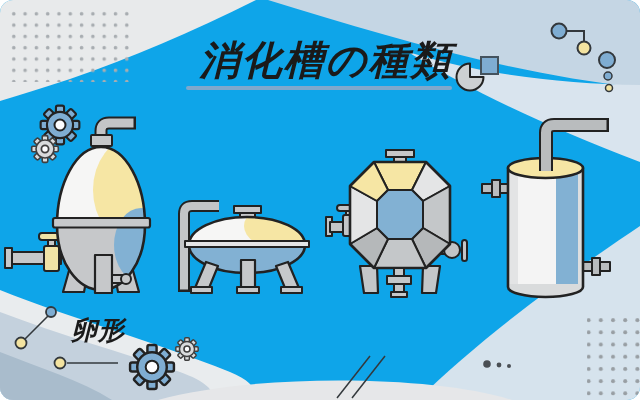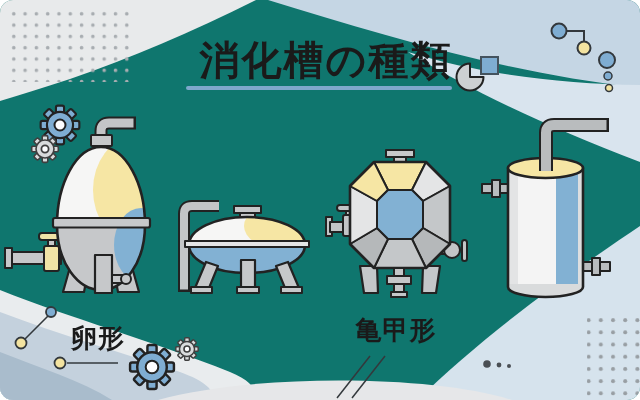--- a/index.html
+++ b/index.html
@@ -1,43 +1,44 @@
 <!DOCTYPE html>
 <html><head>
 <meta charset="utf-8">
 <style>
   html,body{margin:0;padding:0;background:#ffffff;}
   .canvas{
     position:relative;
     width:640px;height:400px;
-    background:#0f766e;
+    background:#0ea5e9;
     border-radius:13px;
     overflow:hidden;
     font-family:"DejaVu Sans",sans-serif;
+    font-style:italic;
   }
   .art{position:absolute;left:0;top:0;width:640px;height:400px;}
   .title{
     position:absolute;
     left:326px;top:33px;
     transform:translateX(-50%);
     font-size:40px;font-weight:700;color:#1a1a1a;
     letter-spacing:2px;white-space:nowrap;margin:0;
   }
   .title-underline{
     position:absolute;left:186px;top:86px;
     width:266px;height:4px;border-radius:2px;
     background:#7fa8cc;
   }
   .tank-label{
     position:absolute;top:313px;
     transform:translateX(-50%);
     font-size:26px;font-weight:700;color:#1a1a1a;
     letter-spacing:1px;white-space:nowrap;
   }
-  .lbl-0{left:98px;margin-top:8px;}
+  .lbl-0{left:98px;}
   .lbl-1{left:248px;}
   .lbl-2{left:396px;}
   .lbl-3{left:543px;}
 </style>
 </head>
 <body>
 
 <div class="canvas">
 
 <svg class="art" viewBox="0 0 640 400">
@@ -232,15 +233,14 @@
     <ellipse cx="545.5" cy="168" rx="37.5" ry="10" fill="#f6e6a4" stroke="#222" stroke-width="2.6"></ellipse>
     <path d="M546,171 V133 Q546,125 554,125 H609" fill="none" stroke="#222" stroke-width="14"></path>
     <path d="M546,171 V133 Q546,125 554,125 H606.5" fill="none" stroke="#b9bcbe" stroke-width="10"></path>
   </g>
 </svg>
 
 <h1 class="title">消化槽の種類</h1>
 <div class="title-underline"></div>
 
 <div class="tank-label lbl-0">卵形</div>
-<div class="tank-label lbl-2">亀甲形</div>
 
 </div>
 
 </body></html>

